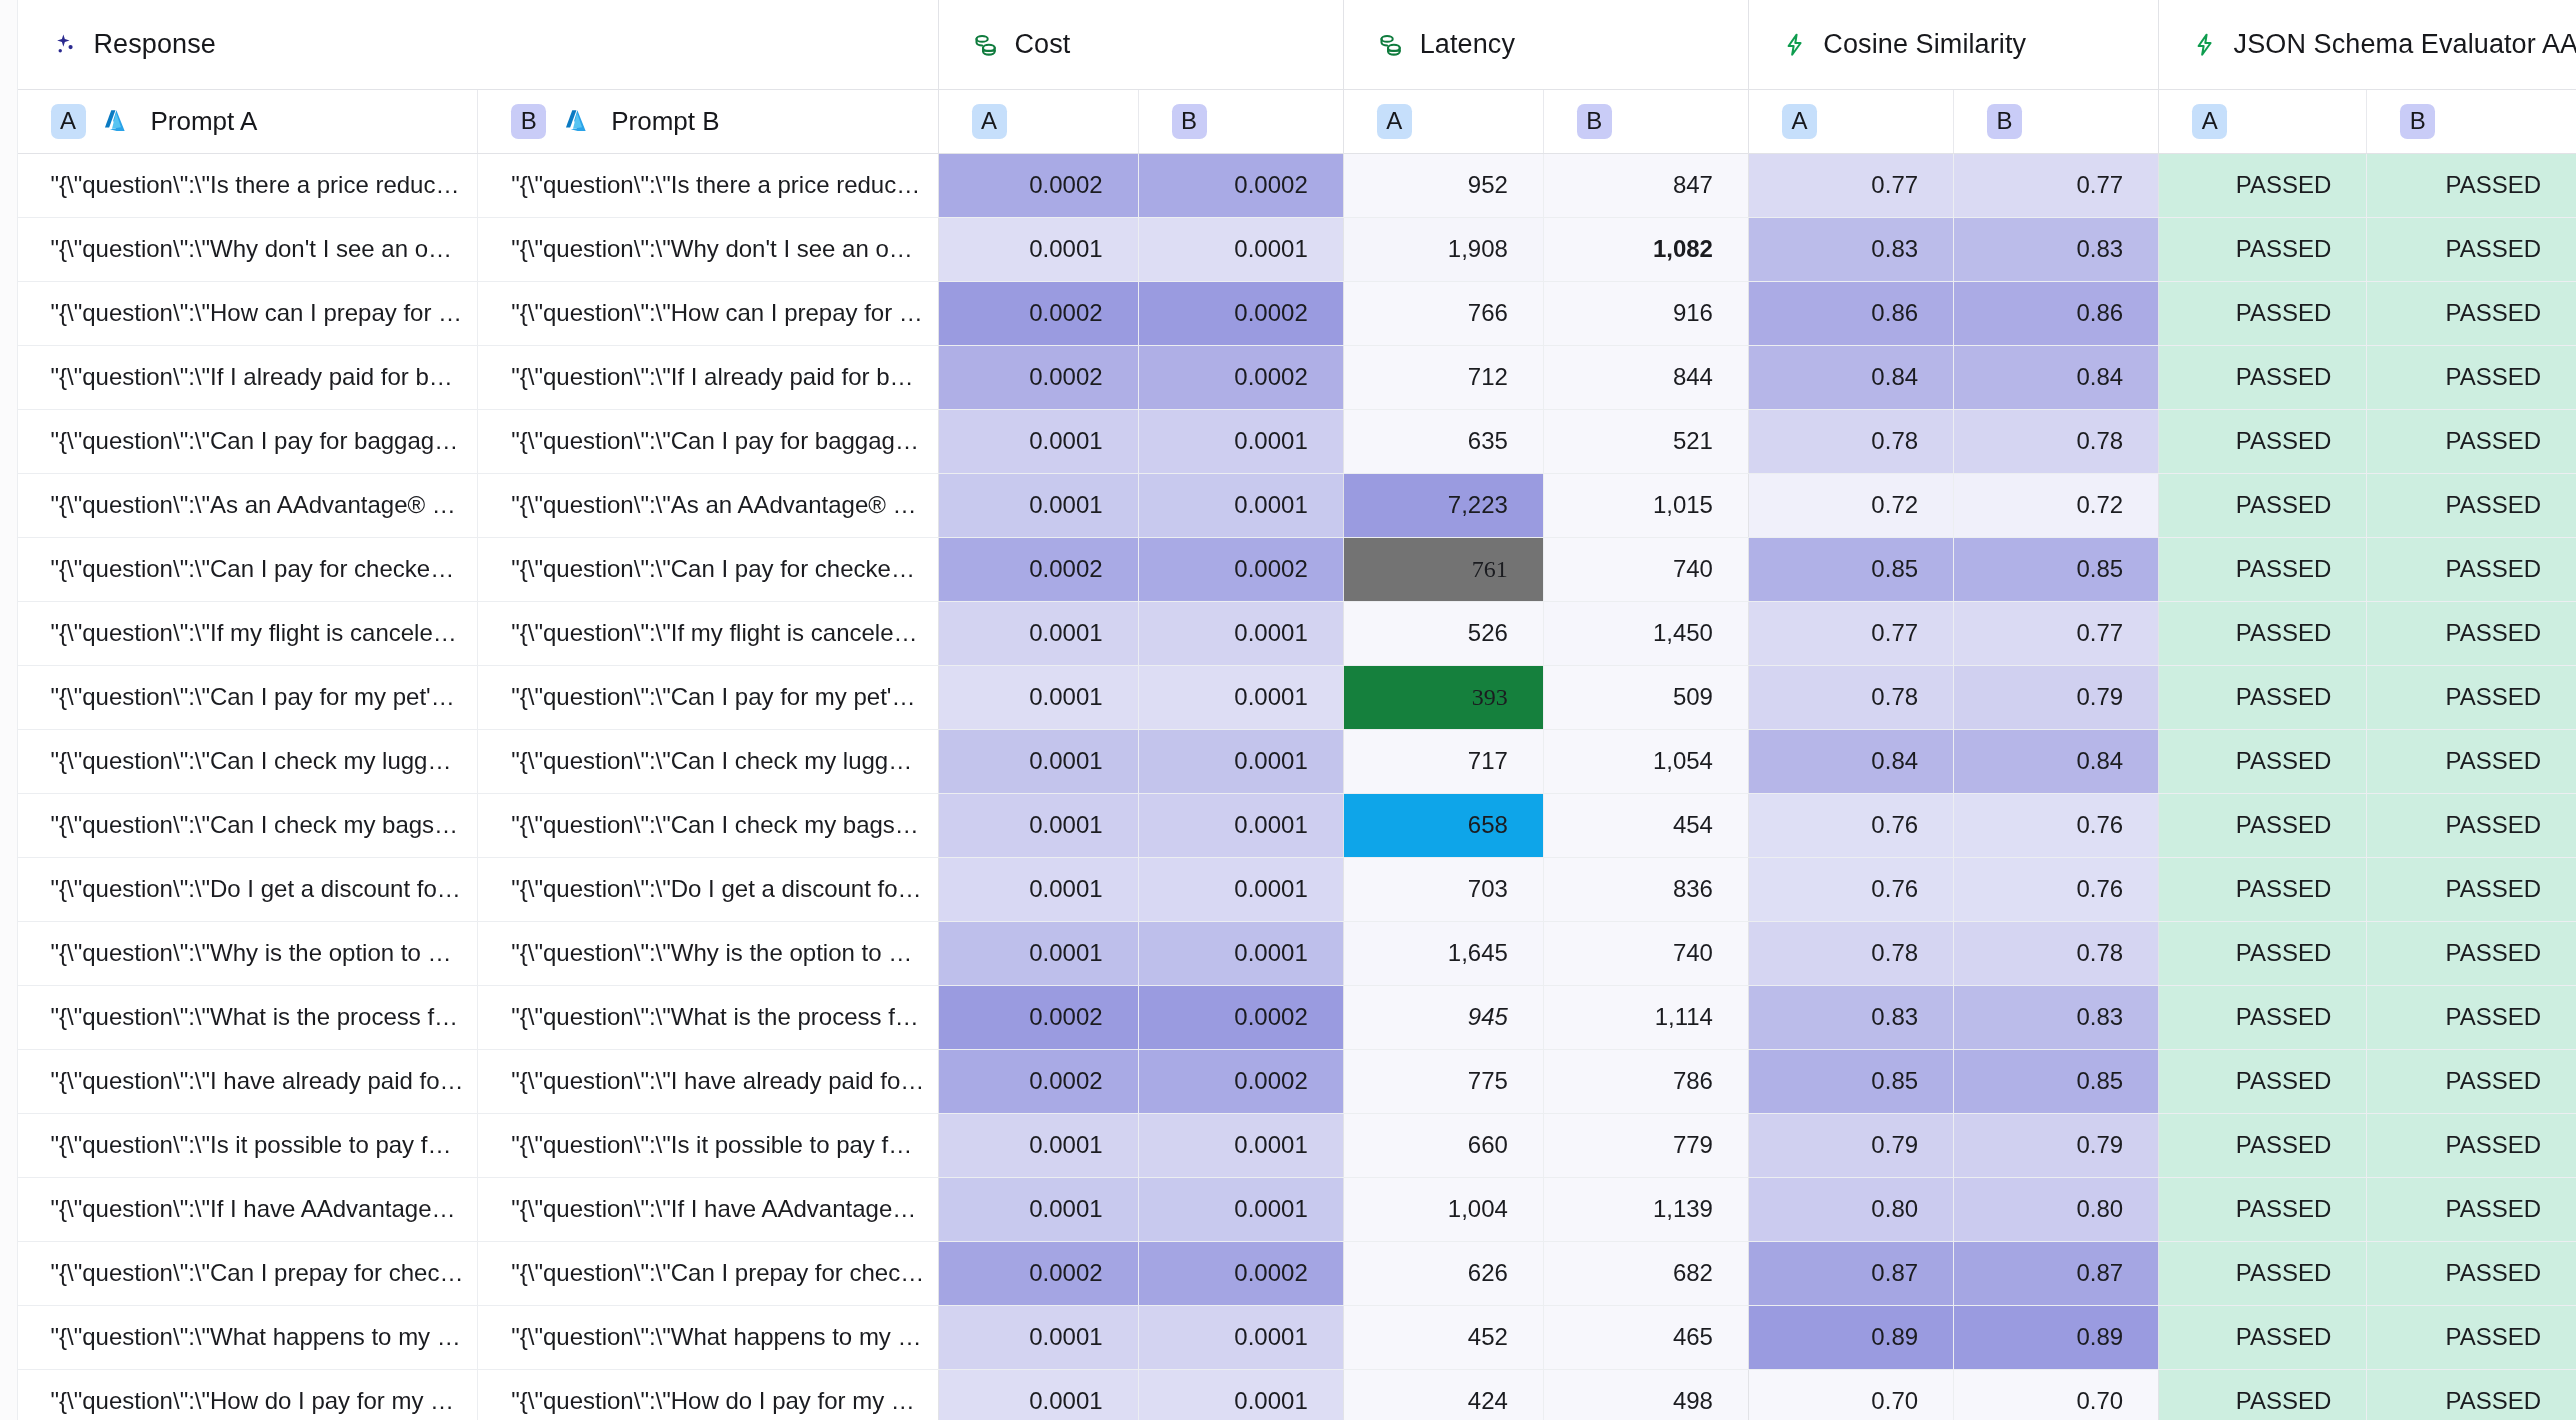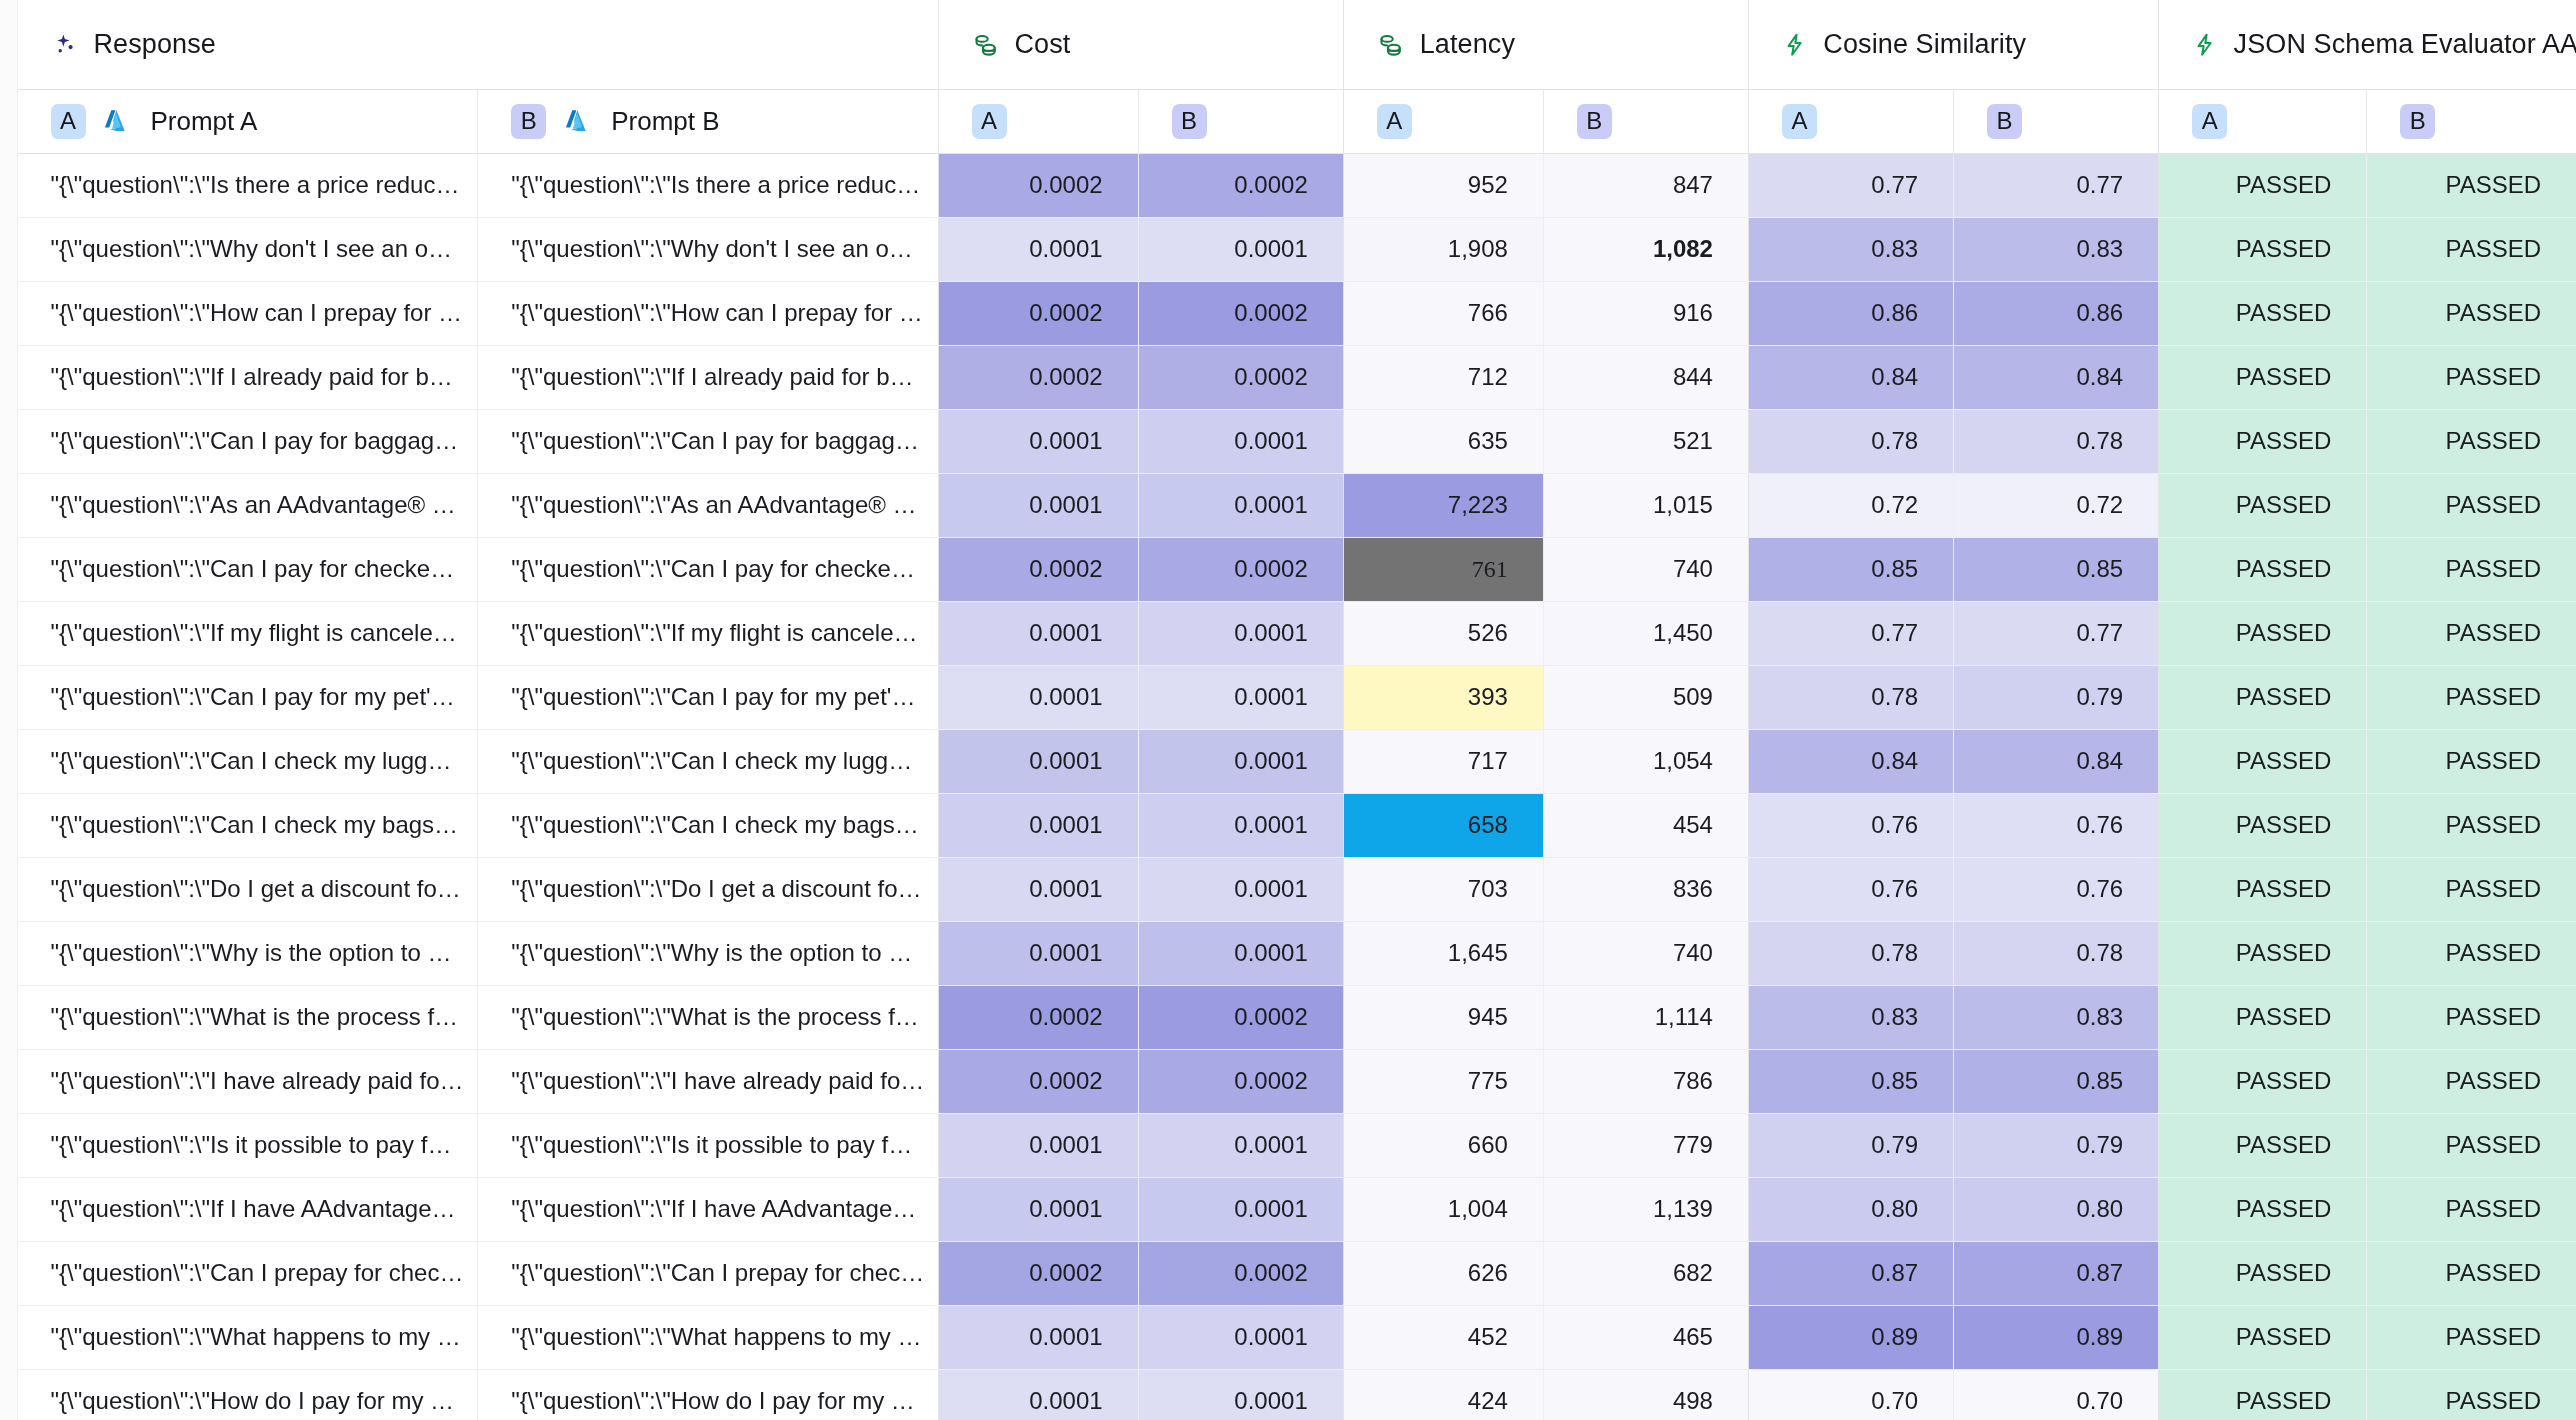--- a/index.html
+++ b/index.html
@@ -400,21 +400,21 @@
           <td class="cell num-cell groupend" style="background: rgb(218, 218, 243);">0.77</td>
           <td class="cell status-cell" style="background: rgb(205, 238, 224);">PASSED</td>
           <td class="cell status-cell last" style="background: rgb(205, 238, 224);">PASSED</td>
         </tr>
         <tr class="data-row">
           <td class="cell gutter"></td>
           <td class="cell text-cell">"{\"question\":\"Can I pay for my pet's travel...</td>
           <td class="cell text-cell groupend">"{\"question\":\"Can I pay for my pet's travel...</td>
           <td class="cell num-cell" style="background: rgb(221, 221, 244);">0.0001</td>
           <td class="cell num-cell groupend" style="background: rgb(221, 221, 244);">0.0001</td>
-          <td class="cell num-cell" style="background: #fef9c3;">393</td>
+          <td class="cell num-cell" style="background: #15803d; font-family: Liberation Serif, serif;">393</td>
           <td class="cell num-cell groupend" style="background: rgb(247, 247, 252);">509</td>
           <td class="cell num-cell" style="background: rgb(213, 213, 242);">0.78</td>
           <td class="cell num-cell groupend" style="background: rgb(208, 208, 240);">0.79</td>
           <td class="cell status-cell" style="background: rgb(205, 238, 224);">PASSED</td>
           <td class="cell status-cell last" style="background: rgb(205, 238, 224);">PASSED</td>
         </tr>
         <tr class="data-row">
           <td class="cell gutter"></td>
           <td class="cell text-cell">"{\"question\":\"Can I check my luggage all t...</td>
           <td class="cell text-cell groupend">"{\"question\":\"Can I check my luggage all t...</td>
@@ -465,21 +465,21 @@
           <td class="cell num-cell groupend" style="background: rgb(213, 213, 242);">0.78</td>
           <td class="cell status-cell" style="background: rgb(205, 238, 224);">PASSED</td>
           <td class="cell status-cell last" style="background: rgb(205, 238, 224);">PASSED</td>
         </tr>
         <tr class="data-row">
           <td class="cell gutter"></td>
           <td class="cell text-cell">"{\"question\":\"What is the process for payi...</td>
           <td class="cell text-cell groupend">"{\"question\":\"What is the process for payi...</td>
           <td class="cell num-cell" style="background: rgb(154, 155, 224);">0.0002</td>
           <td class="cell num-cell groupend" style="background: rgb(154, 155, 224);">0.0002</td>
-          <td class="cell num-cell" style="background: rgb(247, 247, 252);">945</td>
+          <td class="cell num-cell" style="background: rgb(247, 247, 252); font-style: italic;">945</td>
           <td class="cell num-cell groupend" style="background: rgb(247, 247, 252);">1,114</td>
           <td class="cell num-cell" style="background: rgb(187, 188, 234);">0.83</td>
           <td class="cell num-cell groupend" style="background: rgb(187, 188, 234);">0.83</td>
           <td class="cell status-cell" style="background: rgb(205, 238, 224);">PASSED</td>
           <td class="cell status-cell last" style="background: rgb(205, 238, 224);">PASSED</td>
         </tr>
         <tr class="data-row">
           <td class="cell gutter"></td>
           <td class="cell text-cell">"{\"question\":\"I have already paid for my b...</td>
           <td class="cell text-cell groupend">"{\"question\":\"I have already paid for my b...</td>

